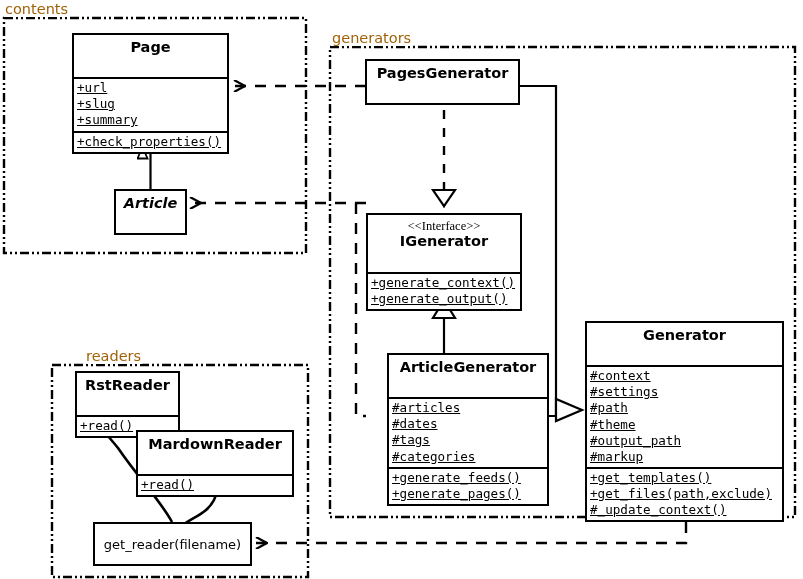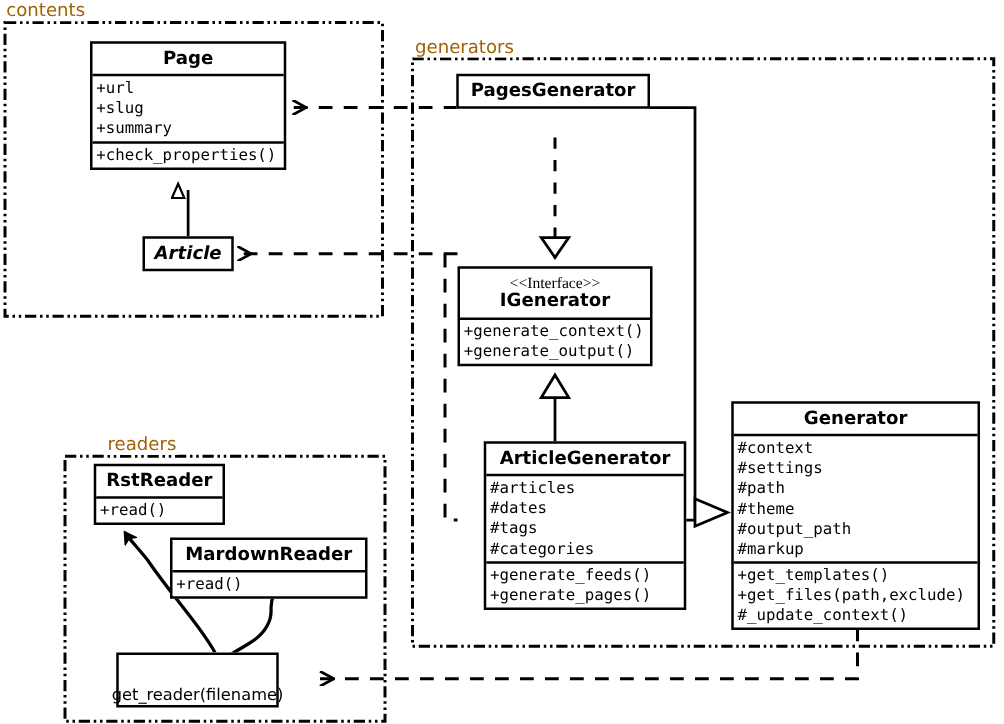--- a/index.html
+++ b/index.html
@@ -5,29 +5,29 @@
   html,body{margin:0;padding:0;background:#ffffff;}
   body{width:803px;height:579px;overflow:hidden;
        font-family:"DejaVu Sans",sans-serif;}
   #stage{position:relative;width:803px;height:579px;background:#fff;}
   svg.layer{position:absolute;left:0;top:0;width:803px;height:579px;}
 
   
   .uml-box{position:absolute;background:#fff;border:2px solid #000;
            box-sizing:border-box;z-index:5;}
   .uml-title{font-weight:bold;text-align:center;font-size:14.5px;
-             padding:4px 6px 4px 6px;line-height:1.12;color:#000;
+             padding:4px 6px 22px 6px;line-height:1.12;color:#000;
              font-family:"DejaVu Sans",sans-serif;}
   .uml-stereo{font-weight:normal;font-size:12.5px;text-align:center;
               display:block;line-height:1.15;
               font-family:Liberation Serif, serif;}
   .uml-sep{border-top:2px solid #000;}
   .uml-compartment{padding:1px 3px 2px 3px;}
   .uml-item{font-family:"DejaVu Sans Mono",monospace;font-size:12.6px;
-            line-height:16.1px;white-space:pre;color:#000;}
+            line-height:16.1px;white-space:pre;color:#000;text-decoration:underline;}
   .plain-box{position:absolute;background:#fff;border:2px solid #000;
              box-sizing:border-box;display:flex;align-items:center;
              justify-content:center;z-index:5;}
   .plain-box span{font-family:"DejaVu Sans",sans-serif;font-size:13px;color:#000;}
 
   
   .pkg-label{position:absolute;font-family:"DejaVu Sans",sans-serif;
              font-size:14.5px;color:#a16207;z-index:6;background:#fff;
              padding:0 1px;white-space:nowrap;}
 </style>
@@ -155,17 +155,17 @@
     </div>
   </div>
 
   <div class="uml-box" style="left:136px;top:430px;width:158px;">
     <div class="uml-title">MardownReader</div>
     <div class="uml-compartment uml-sep">
       <div class="uml-item">+read()</div>
     </div>
   </div>
 
-  <div class="plain-box" style="left:93px;top:522px;width:130px;height:44px;align-items:flex-end;">
+  <div class="plain-box" style="left:93px;top:522px;width:159px;height:44px;">
     <span>get_reader(filename)</span>
   </div>
 
 </div>
 
 </body></html>

